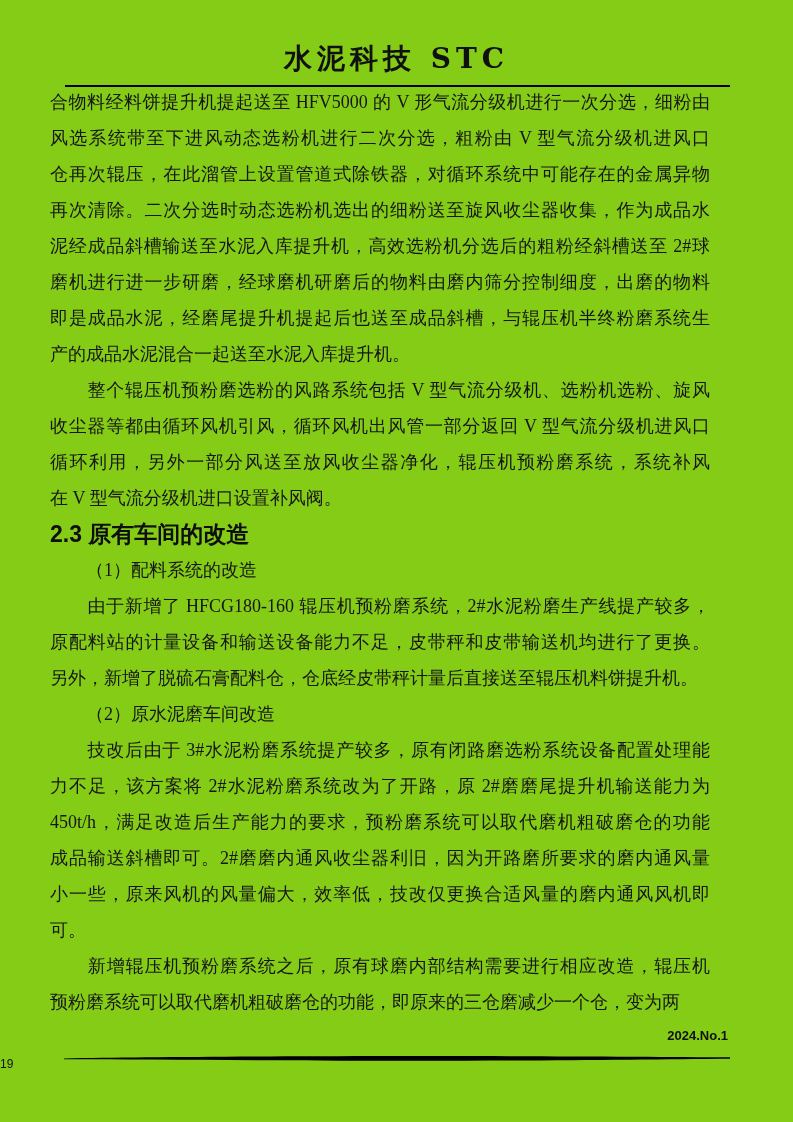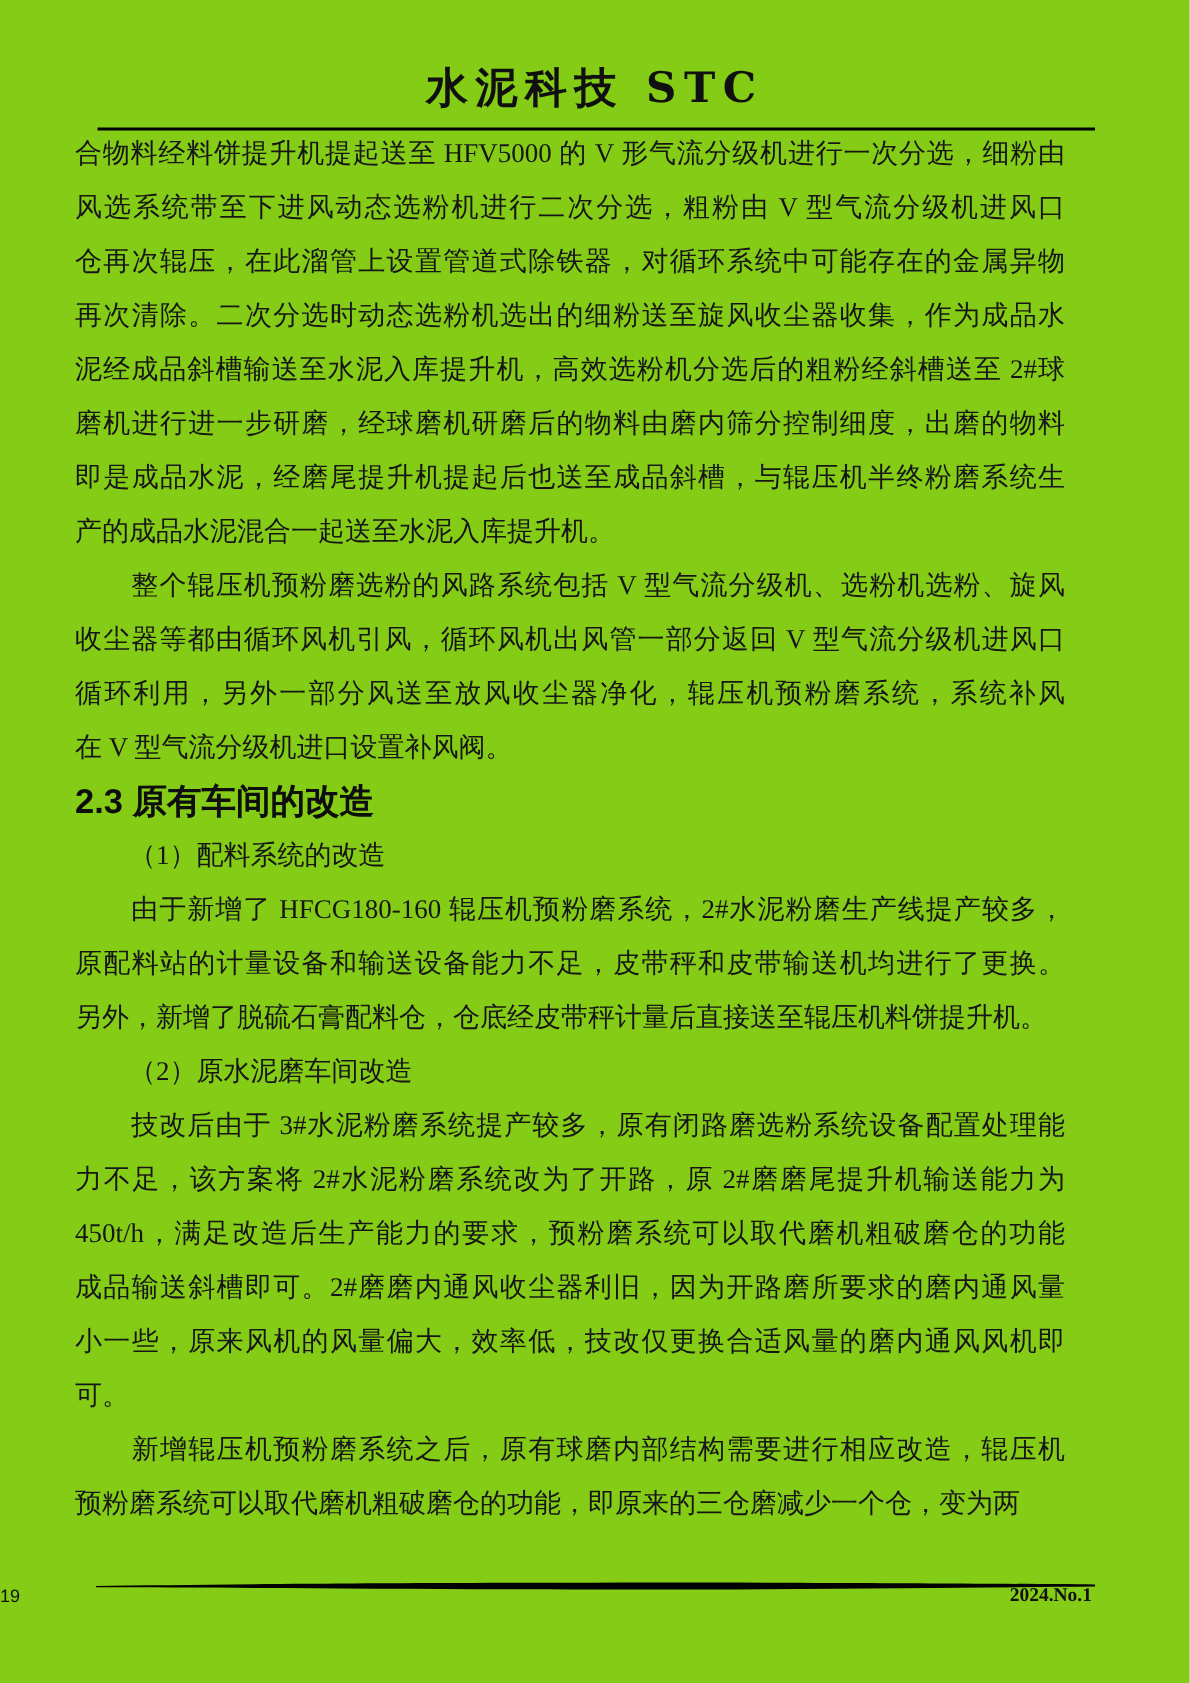--- a/index.html
+++ b/index.html
@@ -75,22 +75,22 @@
     left: 0;
     right: 0;
     top: 1057px;
     font-family: "Liberation Sans", sans-serif;
     font-size: 12px;
     color: #111111;
   }
   .issue-number {
     position: absolute;
     right: 65px;
-    top: 1055px;
-    font-family: Liberation Serif, serif;
+    top: 1028px;
+    font-family: Liberation Sans, sans-serif;
     font-size: 13px;
     font-weight: 600;
     color: #111111;
   }
 </style>
 </head>
 <body>
 
 <div class="page">
 

